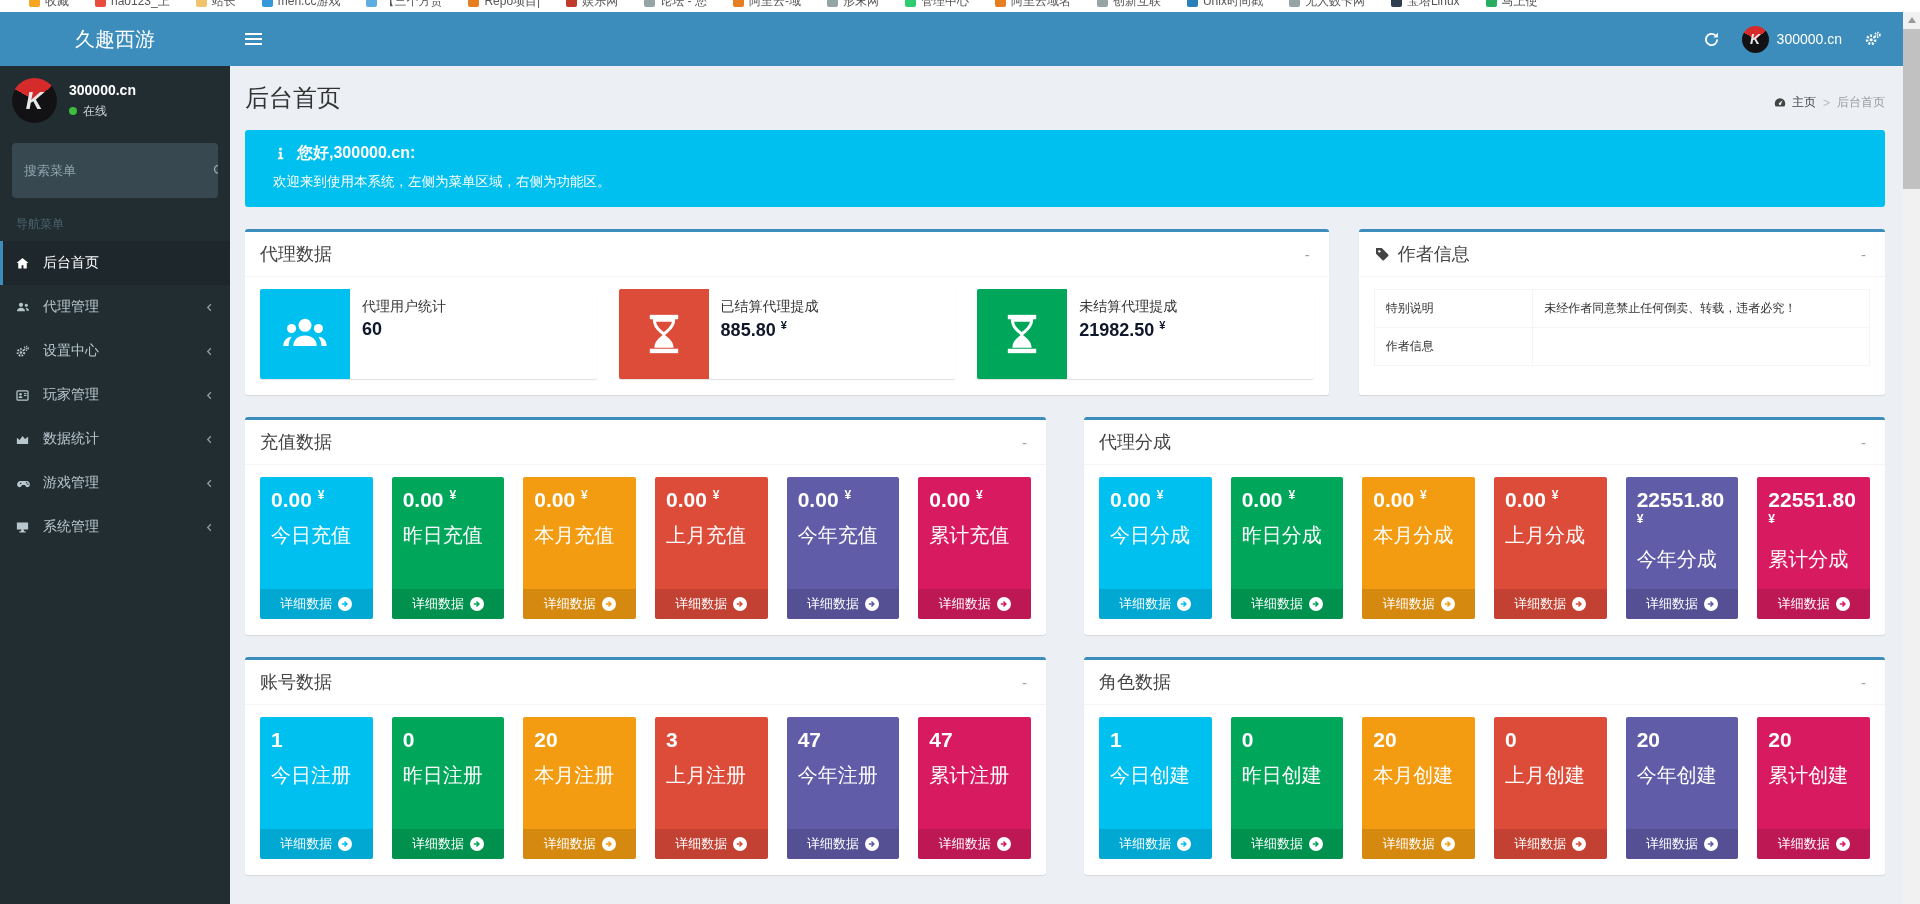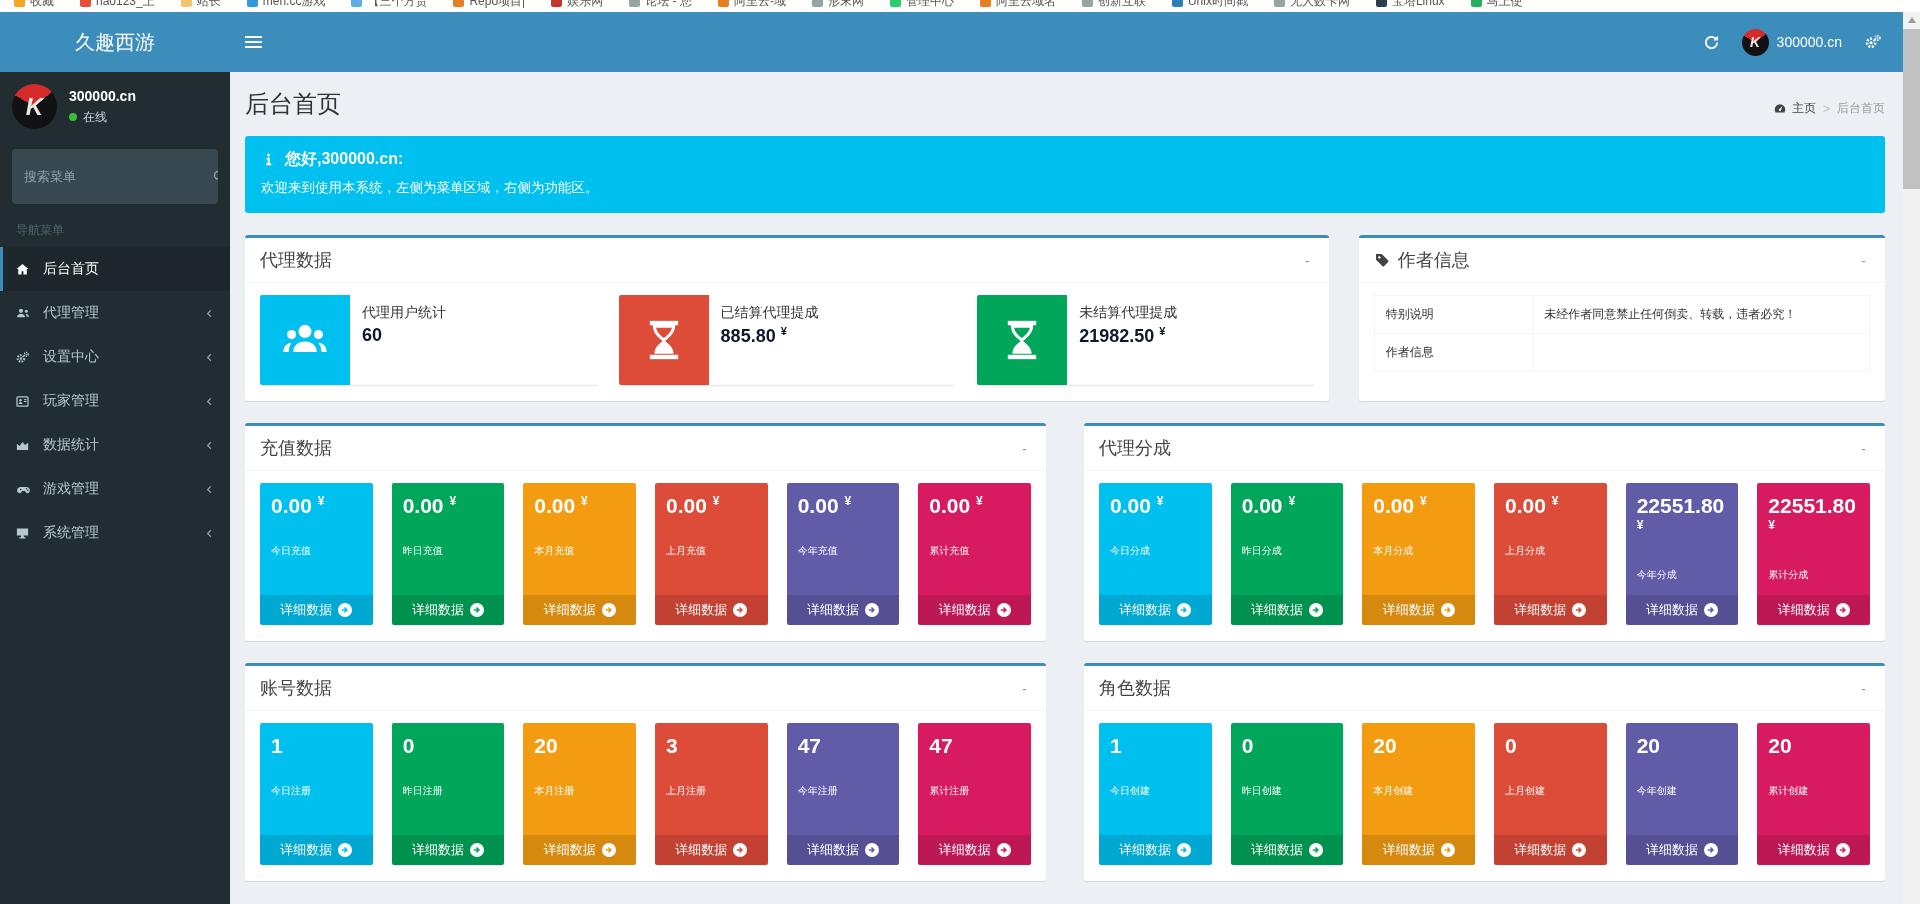--- a/index.html
+++ b/index.html
@@ -1,26 +1,26 @@
 <!DOCTYPE html>
 <html><head>
 <meta charset="utf-8">
 <style>
   * { box-sizing: border-box; margin: 0; padding: 0; }
   html,body { width:1920px; height:904px; overflow:hidden;
     font-family:"Liberation Sans", sans-serif; background:#ecf0f5; }
 
   
-  .chrome-strip { height:12px; background:#fff; overflow:hidden; position:relative; z-index:70; }
+  .chrome-strip { height:12px; background:#fff; overflow:hidden; position:relative; z-index:70;padding-left:15px; }
   .bm-row { display:flex; align-items:center; gap:26px; padding-left:14px; margin-top:-9px; height:21px; white-space:nowrap; }
   .bm { display:inline-flex; align-items:center; gap:5px; font-size:12px; color:#555; cursor:pointer; }
   .bm-ico { width:11px; height:11px; border-radius:2px; display:inline-block; }
 
   
-  .navbar { height:60px; background:#3c8dbc; display:flex; align-items:stretch; position:relative; z-index:10; }
+  .navbar { height:54px; background:#3c8dbc; display:flex; align-items:stretch; position:relative; z-index:10; }
   .brand { width:230px; color:#fff; font-size:20px; display:flex; align-items:center; justify-content:center; background:#3c8dbc; }
   .hamburger { width:46px; display:flex; flex-direction:column; justify-content:center; align-items:center; gap:3px; cursor:pointer; }
   .hamburger i { width:17px; height:2px; background:#fff; display:block; }
   .nav-right { margin-left:auto; display:flex; align-items:center; gap:22px; padding-right:38px; color:#fff; }
   .nav-btn { display:flex; align-items:center; gap:8px; color:#fff; cursor:pointer; background:none; border:none; font-size:14px; }
 
   
   .avatar { border-radius:50%; background:conic-gradient(from 300deg,#d62b2b 0 110deg,#121214 110deg 360deg);
     color:#e8e8e8; font-weight:bold; font-style:italic; display:flex; align-items:center; justify-content:center; }
   .avatar.small { width:27px; height:27px; font-size:14px; }
@@ -49,21 +49,21 @@
 
   
   .content-header { display:flex; justify-content:space-between; align-items:flex-end; padding:16px 0 16px; }
   .page-title { font-size:24px; font-weight:300; color:#333; }
   .breadcrumb { font-size:12px; color:#444; display:flex; align-items:center; gap:7px; padding-bottom:3px; }
   .breadcrumb .home-link { display:flex; align-items:center; gap:5px; color:#444; cursor:pointer; }
   .breadcrumb .sep { color:#b9b9b9; }
   .breadcrumb .current { color:#999; }
 
   
-  .alert { background:#00c0ef; color:#fff; border-radius:3px; padding:13px 16px 16px; margin-bottom:22px; }
+  .alert { background:#00c0ef; color:#fff; border-radius:3px; padding:13px 28px 16px; margin-bottom:22px; }
   .alert-title { font-size:16px; font-weight:bold; display:flex; align-items:center; gap:9px; margin-bottom:9px; }
   .alert-body { font-size:13.5px; }
 
   
   .row1 { display:grid; grid-template-columns:2.06fr 1fr; gap:30px; }
   .row2 { display:grid; grid-template-columns:1fr 1fr; gap:38px; }
   .box { background:#fff; border-top:3px solid #3c8dbc; border-radius:3px; box-shadow:0 1px 1px rgba(0,0,0,.1); margin-bottom:22px; }
   .box-header { padding:10px 15px; display:flex; align-items:center; border-bottom:1px solid #f4f4f4; }
   .box-title { font-size:18px; color:#444; display:flex; align-items:center; gap:8px; }
   .box-tools { margin-left:auto; color:#97a0b3; font-size:15px; background:none; border:0; cursor:pointer; padding:0 4px; line-height:1; }
@@ -75,21 +75,21 @@
   .info-box-content { padding:9px 12px; }
   .info-box-text { display:block; font-size:14px; color:#333; margin-bottom:3px; }
   .info-box-number { display:block; font-size:18px; font-weight:bold; color:#0f172a; }
   .info-box-number sup { font-size:11px; }
 
   .small-row { display:flex; gap:19px; }
   .small-box { flex:1; border-radius:2px; color:#fff; display:flex; flex-direction:column; min-height:142px; }
   .sb-inner { padding:11px 11px 0; flex:1; }
   .sb-inner h3 { font-size:21px; font-weight:bold; line-height:1.15; word-break:break-word; }
   .sb-inner h3 sup { font-size:12px; }
-  .sb-inner p { font-size:10px; margin-top:26px; }
+  .sb-inner p { font-size:20px; margin-top:10px; }
   .small-box-footer { display:flex; align-items:center; justify-content:center; gap:6px; padding:6px 2px; background:rgba(0,0,0,.12); color:#fff; font-size:13px; text-decoration:none; cursor:pointer; border-radius:0 0 2px 2px; }
 
   .author-table { width:100%; border-collapse:collapse; font-size:12px; color:#333; }
   .author-table td { border:1px solid #f4f4f4; padding:10px 11px; height:38px; }
   .author-table td.k { width:32%; }
 
   
   .scrollbar { position:absolute; top:12px; right:0; bottom:0; width:17px; background:#f1f1f1; z-index:60; }
   .sb-arrow { height:16px; display:flex; align-items:center; justify-content:center; cursor:pointer; }
   .sb-arrow span { width:0; height:0; border-left:4px solid transparent; border-right:4px solid transparent; border-bottom:6px solid #9a9a9a; }

